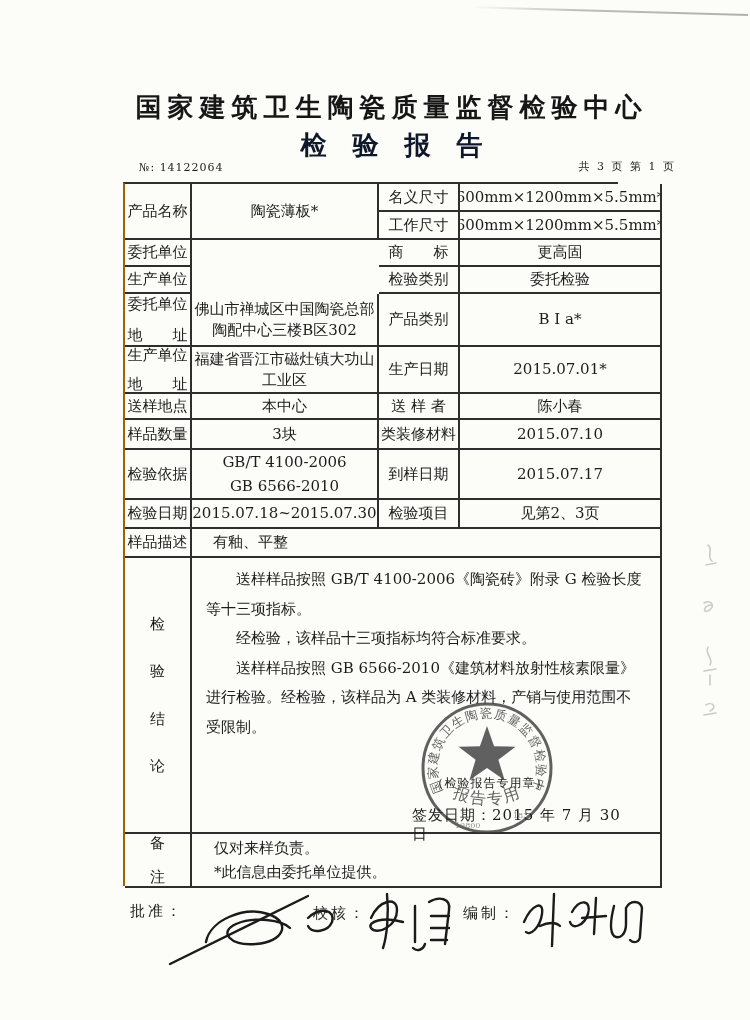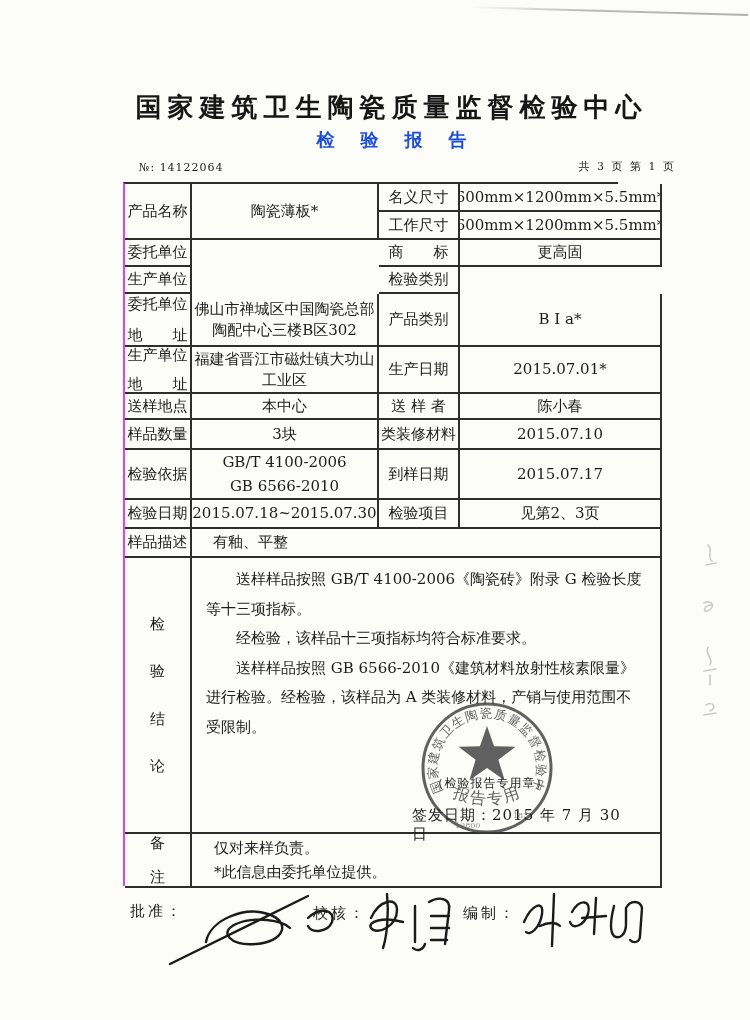--- a/index.html
+++ b/index.html
@@ -16,37 +16,37 @@
     background:#fcfcf9;
   }
   
   .title{
     position:absolute;left:123px;top:90px;width:537px;
     text-align:center;font-size:26px;font-weight:bold;
     letter-spacing:6px;color:#161616;
   }
   .subtitle{
     position:absolute;left:123px;top:128px;width:537px;
-    text-align:center;font-size:18px;font-weight:bold;
-    letter-spacing:26px;text-indent:26px;color:#1d4ed8;
+    text-align:center;font-size:26px;font-weight:bold;
+    letter-spacing:26px;text-indent:26px;color:#0f172a;
   }
   .no-line{
     position:absolute;left:123px;top:150px;width:537px;height:24px;
     font-size:11px;display:flex;justify-content:space-between;align-items:flex-end;margin-left:16px;
   }
   .no-left{letter-spacing:1px;}
   .no-right{letter-spacing:2px;}
   
   .report-table{
     position:absolute;left:123px;top:182px;width:495px;height:704px;
     display:grid;
     grid-template-columns:67px 187px 81px 202px;
     grid-template-rows:28px 28px 27px 27px 53px 47px 26px 30px 50px 29px 29px 276px 54px;
     border-top:2px solid #2e2e2e;
-    border-left:2px solid #d946ef;
+    border-left:2px solid #a16207;
     box-sizing:border-box;
     font-size:15px;
   }
   .c{
     border-right:2px solid #2e2e2e;
     border-bottom:2px solid #2e2e2e;
     display:flex;align-items:center;justify-content:center;
     text-align:center;line-height:1.35;
     overflow:hidden;
   }
@@ -117,20 +117,21 @@
     <div class="c lbl" style="grid-area:1/3/2/4">名义尺寸</div>
     <div class="c" style="grid-area:1/4/2/5">600mm×1200mm×5.5mm*</div>
     <div class="c lbl" style="grid-area:2/3/3/4">工作尺寸</div>
     <div class="c" style="grid-area:2/4/3/5">600mm×1200mm×5.5mm*</div>
 
     <div class="c lbl" style="grid-area:3/1/4/2">委托单位</div>
     <div class="c lbl" style="grid-area:4/1/5/2">生产单位</div>
     <div class="c lbl" style="grid-area:3/3/4/4">商　　标</div>
     <div class="c" style="grid-area:3/4/4/5">更高固</div>
     <div class="c lbl" style="grid-area:4/3/5/4">检验类别</div>
+    <div class="c" style="grid-area:4/4/5/5">委托检验</div>
 
     <div class="c col vlabel" style="grid-area:5/1/6/2;gap:10px">
       <span>委托单位</span>
       <span>地　　址</span>
     </div>
     <div class="c col" style="grid-area:5/2/6/3">
       <span>佛山市禅城区中国陶瓷总部</span>
       <span>陶配中心三楼B区302</span>
     </div>
     <div class="c lbl" style="grid-area:5/3/6/4">产品类别</div>

